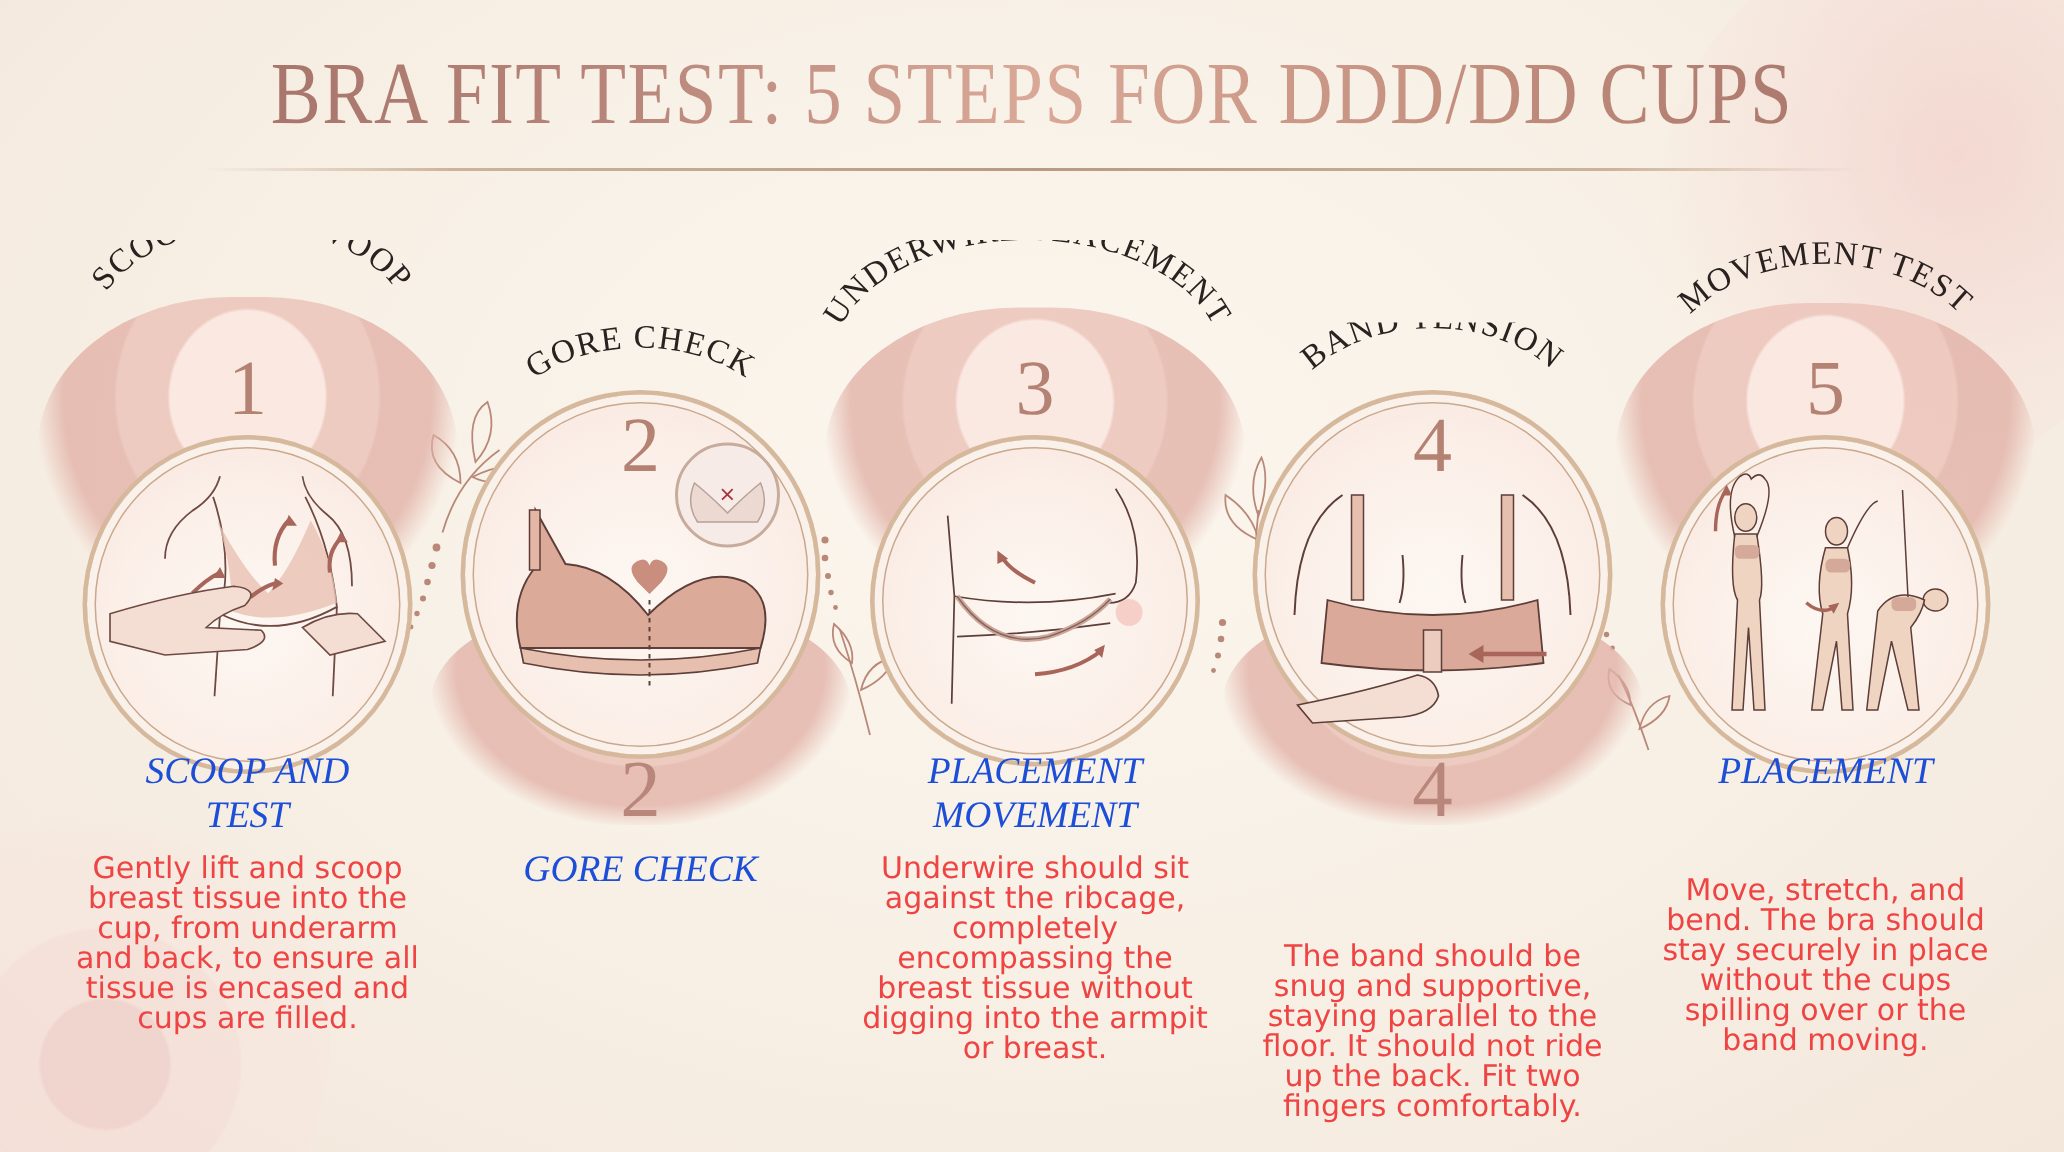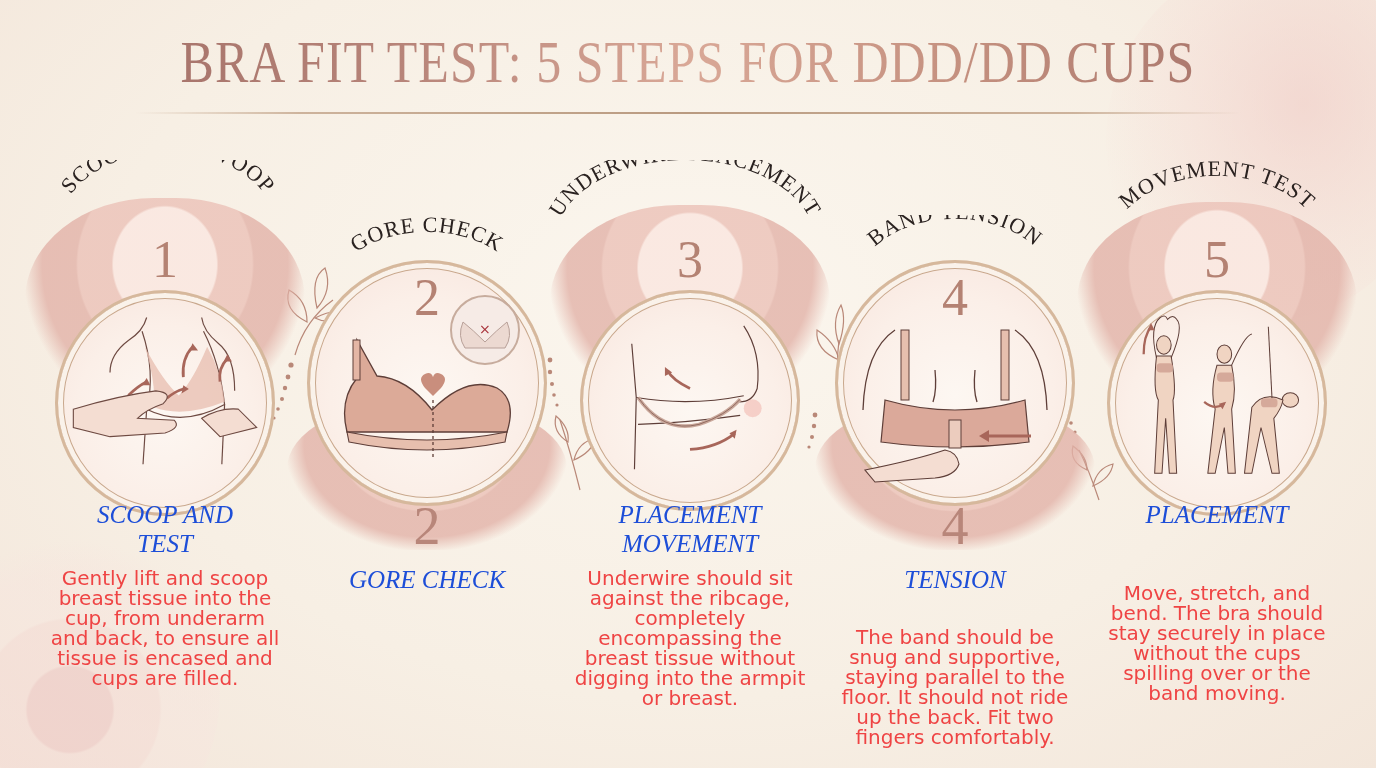--- a/index.html
+++ b/index.html
@@ -272,23 +272,20 @@
       </g>
       <rect x="66" y="70" width="8" height="70" fill="#e6bfae" stroke="#5e3e38" stroke-width="1"></rect>
       <rect x="166" y="70" width="8" height="70" fill="#e6bfae" stroke="#5e3e38" stroke-width="1"></rect>
       <path d="M50 140 Q 120 160 190 140 L 194 182 Q 120 192 46 182Z" fill="#dba99a" stroke="#5e3e38" stroke-width="1.2"></path>
       <rect x="114" y="160" width="12" height="28" fill="#ecccbe" stroke="#5e3e38" stroke-width="1"></rect>
       <path d="M30 210 Q 80 200 110 190 Q 122 192 124 204 Q 120 216 100 218 L 40 222Z" fill="#f4ddd2" stroke="#5e3e38" stroke-width="1.1"></path>
       <path d="M196 176 L 150 176" stroke="#a8665a" stroke-width="3"></path>
       <polygon points="144,176 154,170 154,182" fill="#a8665a"></polygon>
     </svg>
     <div class="num-lower" style="top:235px">4</div>
-  </div>
-  <div class="heading" style="top:350px">
-    <div>TENSION</div>
   </div>
   <div class="desc" style="top:412px;left:10px;width:250px">The band should be snug and supportive, staying parallel to the floor. It should not ride up the back. Fit two fingers comfortably.</div>
 </div>
 
 <div class="step" style="left:1082px;top:160px;height:520px">
   <svg class="arc-label" width="270" height="80" style="position:absolute;left:0;top:0">
     <defs>
         <path id="arc5" d="M 30 72 A 110 80 0 0 1 240 72"></path>
       </defs>
     <text class="arc-text"><textPath href="#arc5" startOffset="50%" text-anchor="middle">MOVEMENT TEST</textPath></text>

